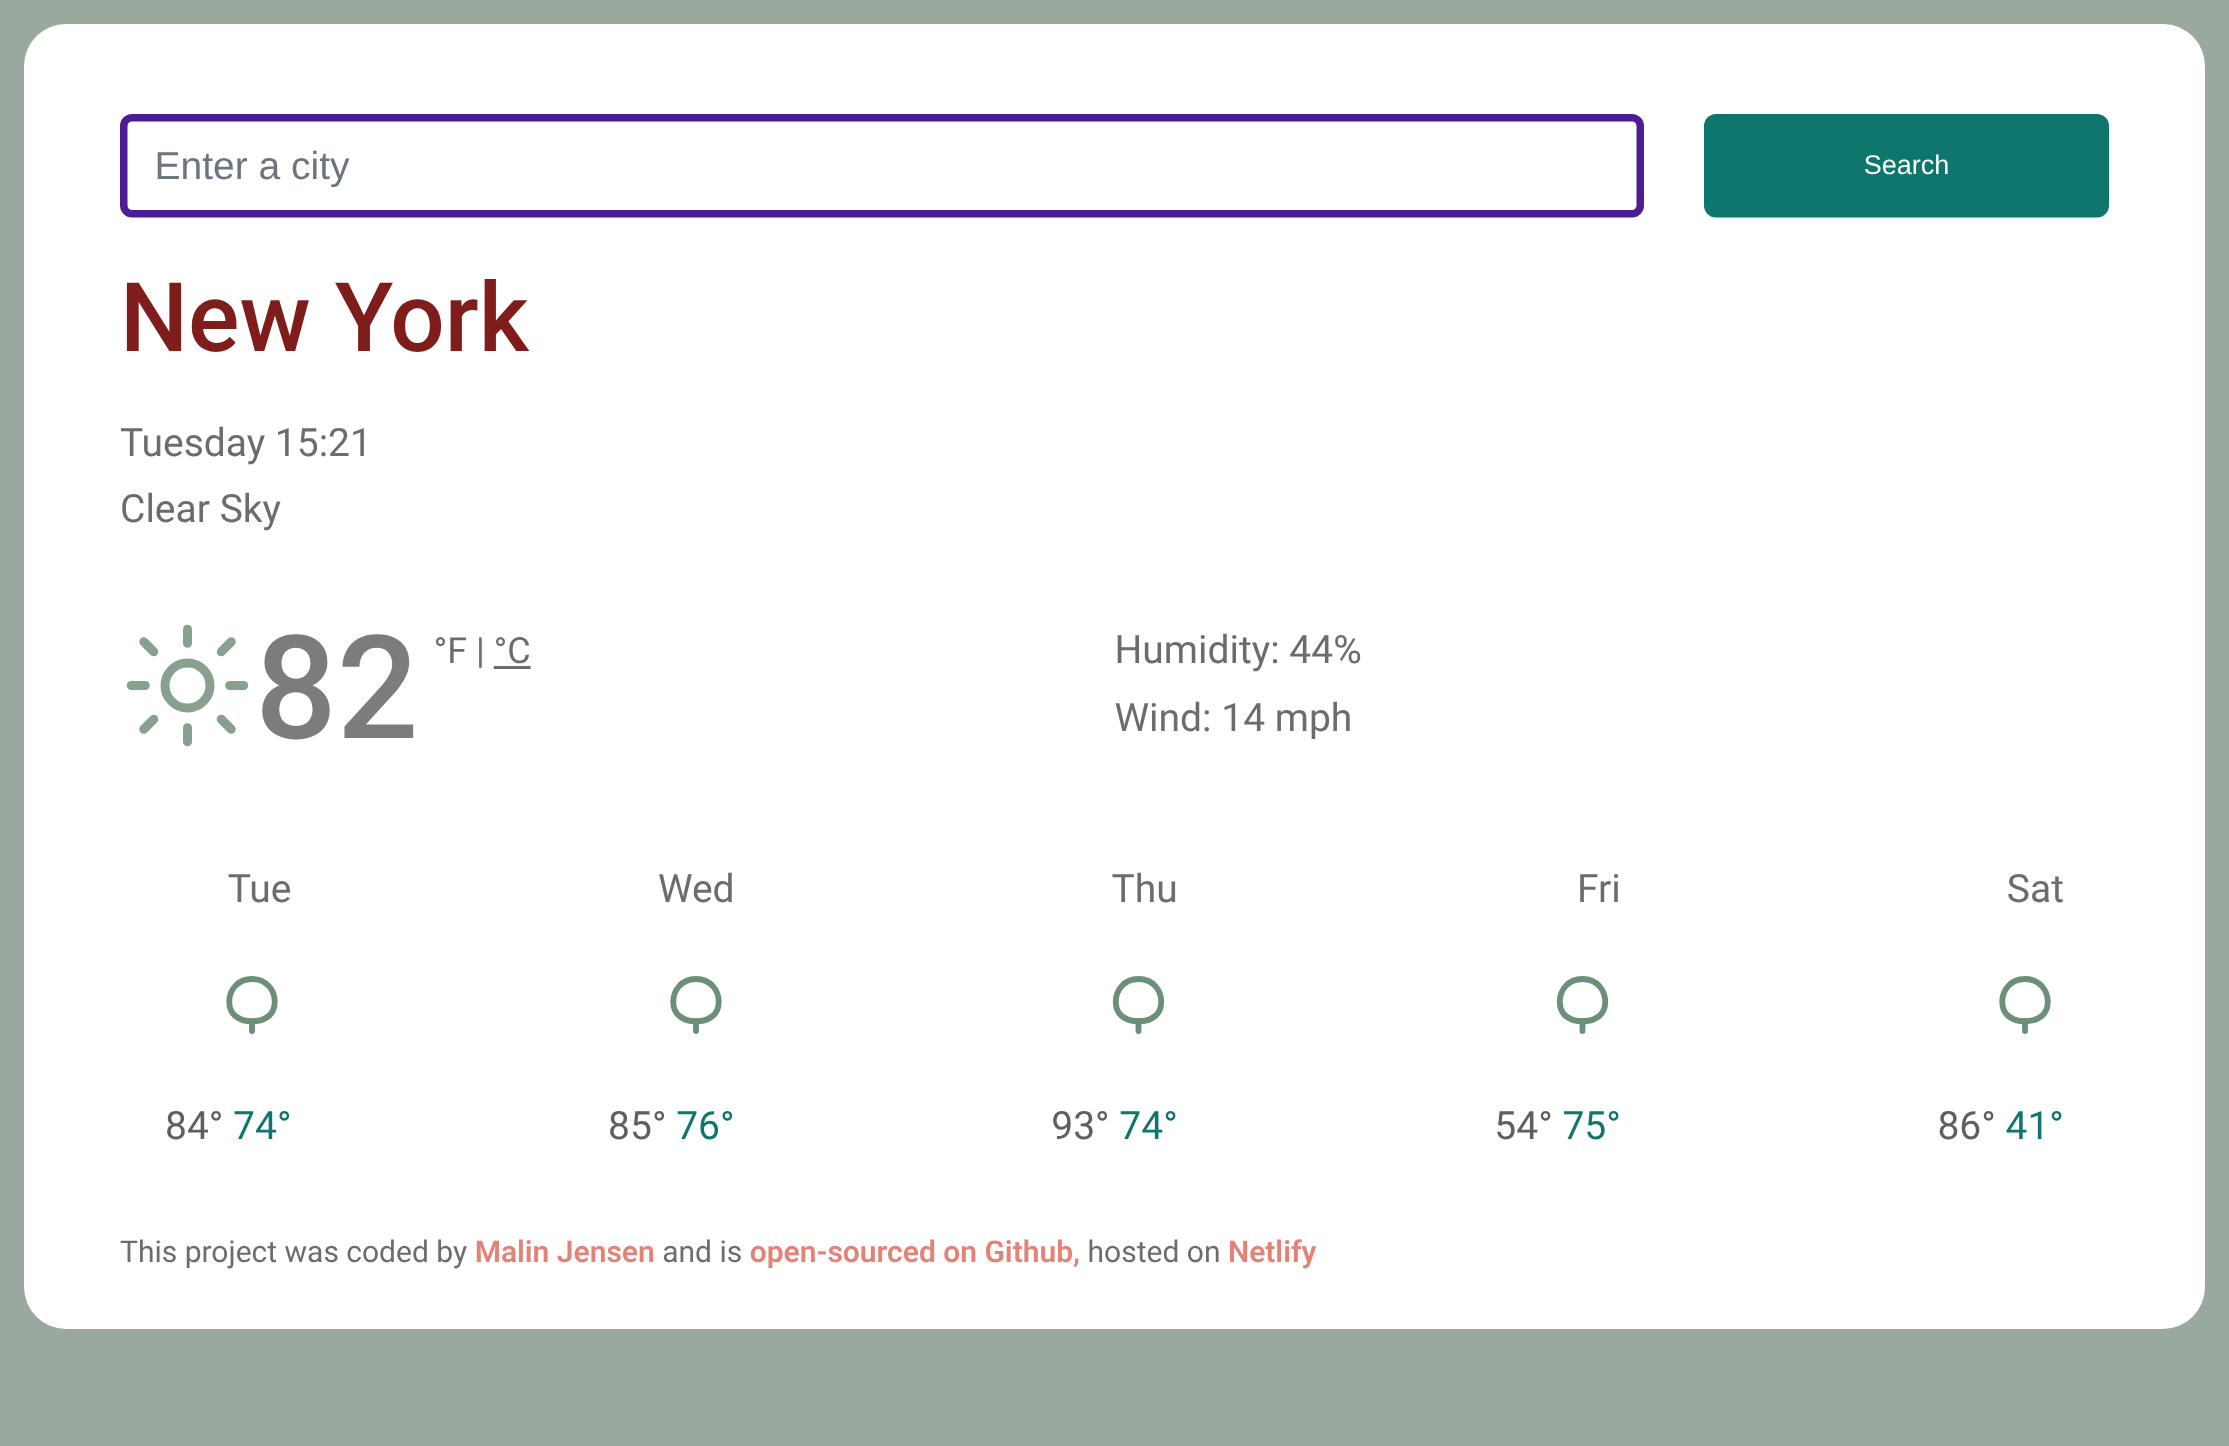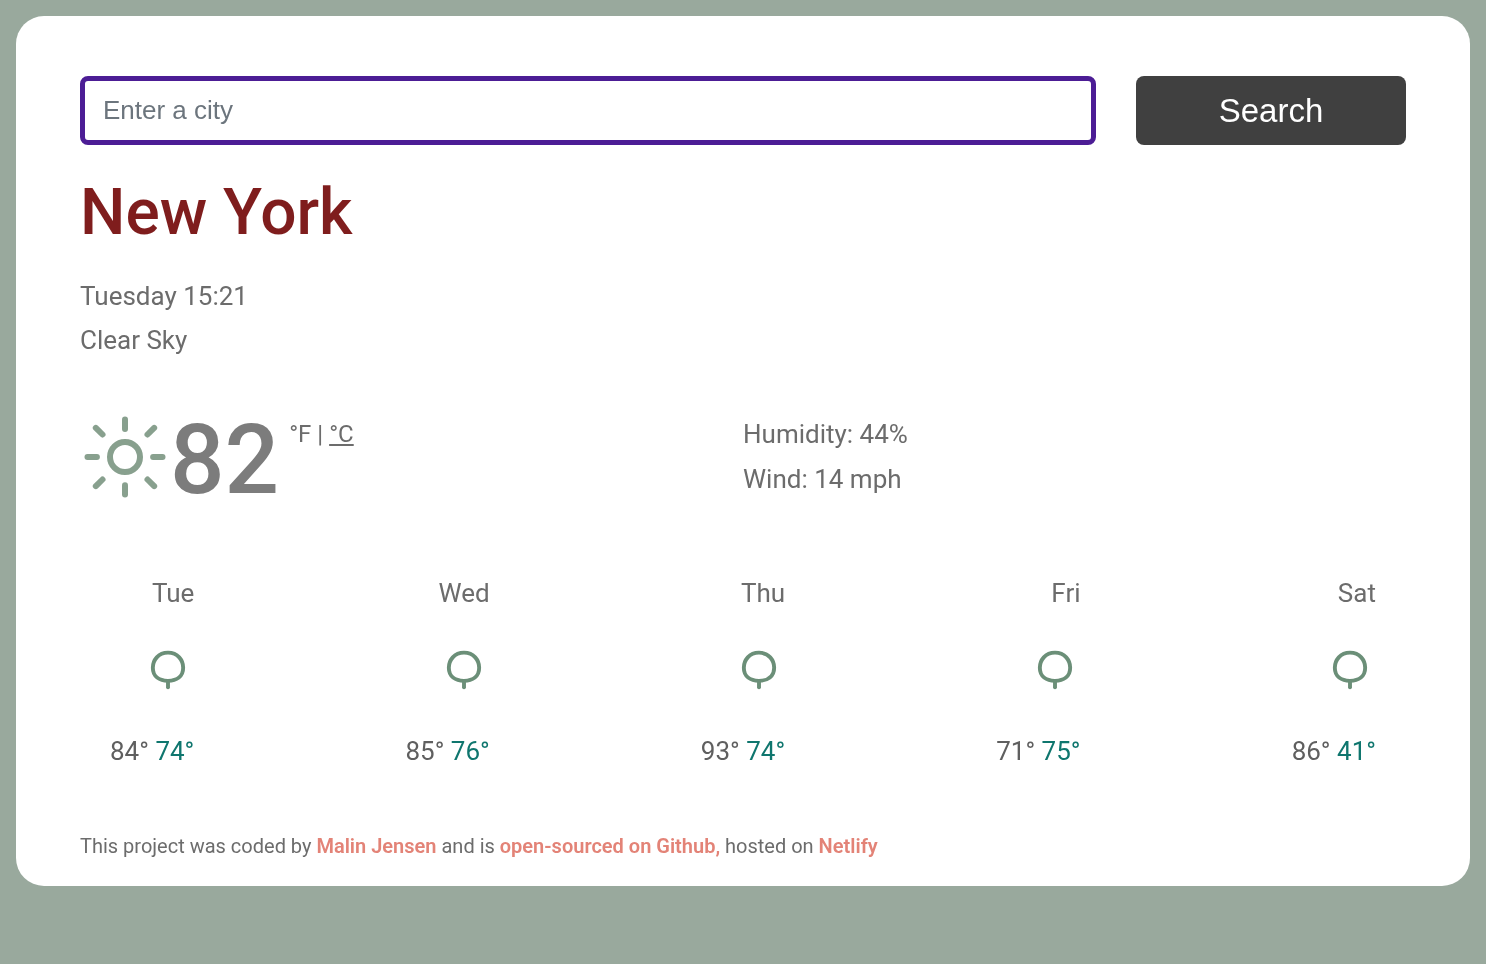--- a/index.html
+++ b/index.html
@@ -31,25 +31,25 @@
       border-radius: 8px;
       padding: 14px 18px;
       font-size: 26px;
       color: #6c757d;
       outline: none;
     }
     .search-input::placeholder {
       color: #6c757d;
     }
     .search-btn {
-      background: #404040;
+      background: #0f766e;
       color: #fff;
       border: none;
       border-radius: 8px;
-      font-size: 33px;
+      font-size: 18px;
       padding: 14px 0;
       width: 270px;
       cursor: pointer;
     }
     .city-name {
       font-size: 64px;
       color: #7f1d1d;
       font-weight: 500;
       margin-bottom: 24px;
     }
@@ -121,21 +121,21 @@
     }
     .forecast-temps {
       font-size: 26px;
       color: #5f5f5f;
     }
     .forecast-temps .low {
       color: #0f766e;
     }
     .footer {
       position: absolute;
-      bottom: 28px;
+      bottom: 40px;
       left: 64px;
       font-size: 20px;
       color: #6c6c6c;
     }
     .footer a {
       color: #e38377;
       text-decoration: none;
       font-weight: 600;
       cursor: pointer;
     }
@@ -230,21 +230,21 @@
 
     <div class="forecast-col">
       <div class="forecast-day">Fri</div>
       <span class="cloud-icon">
         <svg width="52" height="52" viewBox="0 0 24 24" fill="none" stroke="currentColor" stroke-width="1.8" stroke-linecap="round" stroke-linejoin="round">
           <path d="M12 4 C7.5 4 5 7.5 5 11 C5 15 8 17 12 17 C16 17 19 15 19 11 C19 7.5 16.5 4 12 4 Z"></path>
           <line x1="12" y1="17" x2="12" y2="20"></line>
         </svg>
       </span>
       <div class="forecast-temps">
-        <span>71°</span>
+        <span>54°</span>
         <span class="low">75°</span>
       </div>
     </div>
 
     <div class="forecast-col">
       <div class="forecast-day">Sat</div>
       <span class="cloud-icon">
         <svg width="52" height="52" viewBox="0 0 24 24" fill="none" stroke="currentColor" stroke-width="1.8" stroke-linecap="round" stroke-linejoin="round">
           <path d="M12 4 C7.5 4 5 7.5 5 11 C5 15 8 17 12 17 C16 17 19 15 19 11 C19 7.5 16.5 4 12 4 Z"></path>
           <line x1="12" y1="17" x2="12" y2="20"></line>

